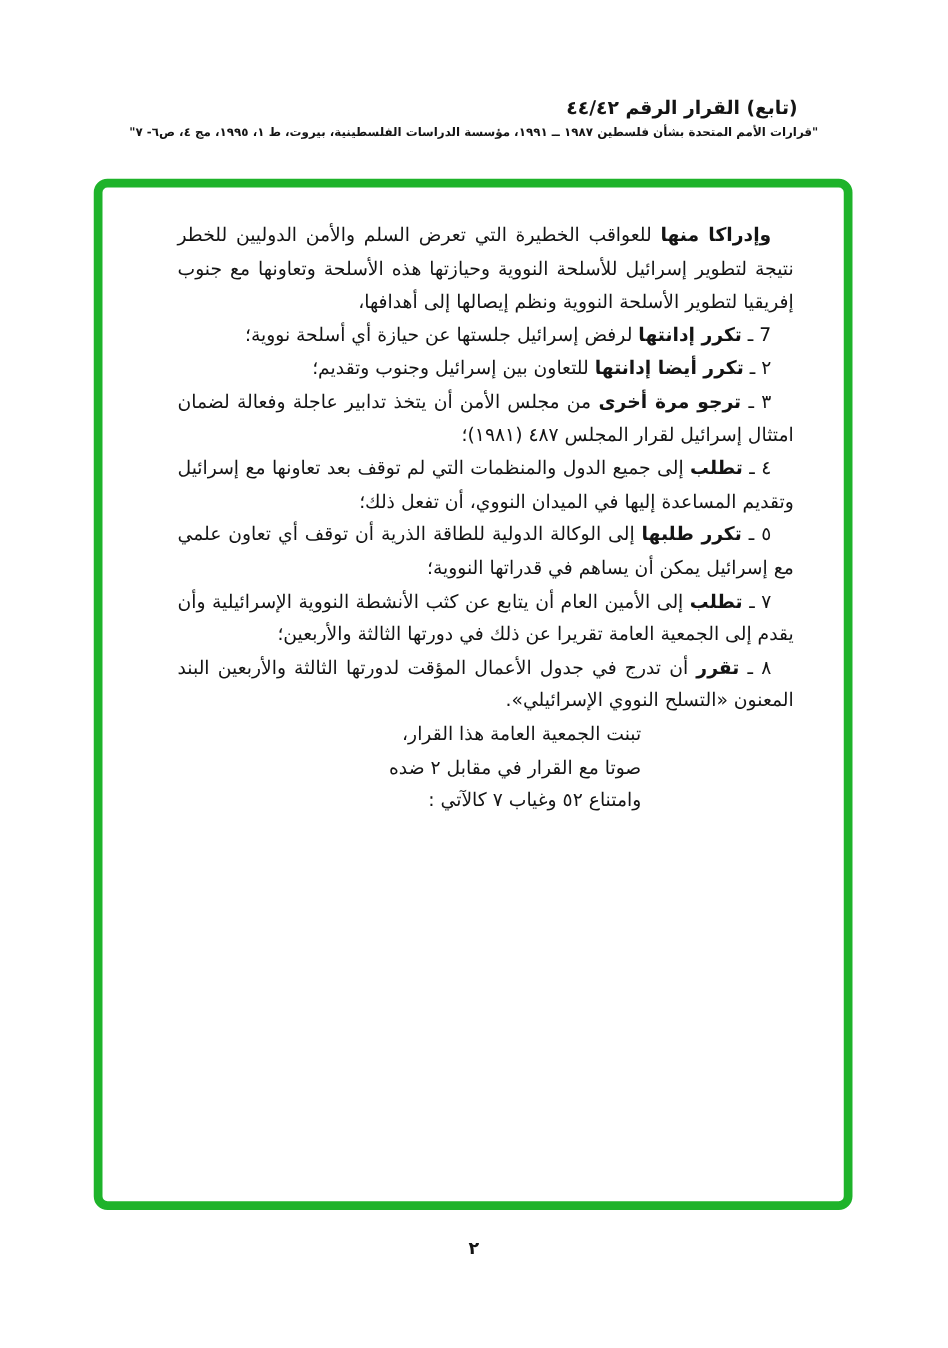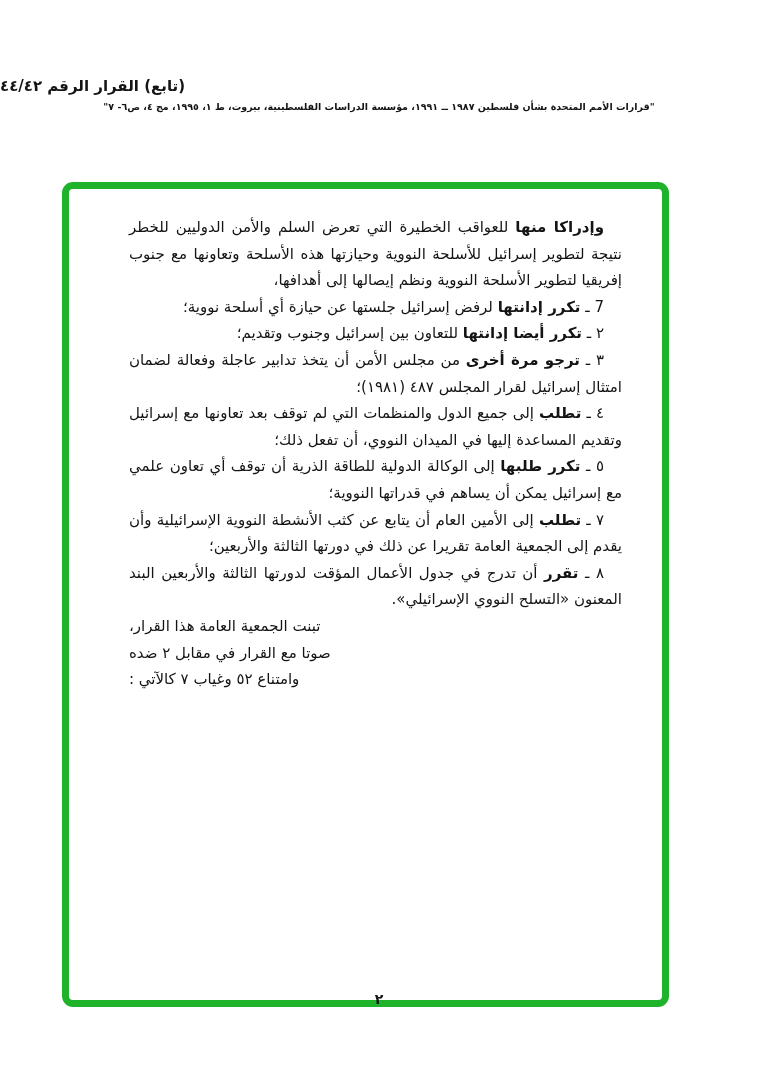--- a/index.html
+++ b/index.html
@@ -1,40 +1,40 @@
 <!DOCTYPE html>
 <html lang="ar"><head>
 <meta charset="utf-8">
 <style>
   html,body{margin:0;padding:0;}
   body{
     width:758px;height:1078px;position:relative;background:#ffffff;
     font-family:"DejaVu Sans",sans-serif;color:#141414;overflow:hidden;
   }
   .doc-title{
-    position:absolute;top:77px;left:0;width:638px;text-align:left;
+    position:absolute;top:77px;left:0;width:638px;text-align:right;
     direction:rtl;font-weight:bold;font-size:15px;letter-spacing:0.2px;
   }
   .doc-source{
     position:absolute;top:101px;left:0;width:758px;text-align:center;
     direction:rtl;font-weight:bold;font-size:9.5px;
   }
   .green-frame{
-    position:absolute;left:62px;top:143px;width:593px;height:811px;
-    border:7px solid #0f172a;border-radius:11px;background:#ffffff;margin-top:39px;
+    position:absolute;left:75px;top:143px;width:593px;height:811px;
+    border:7px solid #0f172a;border-radius:11px;background:#ffffff;
   }
   .content{
     direction:rtl;text-align:justify;
     padding:25px 40px 0 60px;
     font-size:15px;line-height:26.6px;
   }
   .content p{margin:0;text-indent:18px;}
   .b{font-weight:bold;}
   .adoption{padding-left:0;padding-right:122px;}
-  .adoption div{text-align:left;direction:rtl;}
+  .adoption div{text-align:right;direction:rtl;}
   .page-number{
     position:absolute;top:991px;left:0;width:758px;text-align:center;
     font-weight:bold;font-size:14px;direction:rtl;
   }
 </style>
 </head>
 <body>
 
 <div class="doc-title">(تابع) القرار الرقم ٤٤/٤٢</div>
 <div class="doc-source">"قرارات الأمم المتحدة بشأن فلسطين ١٩٨٧ ــ ١٩٩١، مؤسسة الدراسات الفلسطينية، بيروت، ط ١، ١٩٩٥، مج ٤، ص٦- ٧"</div>

